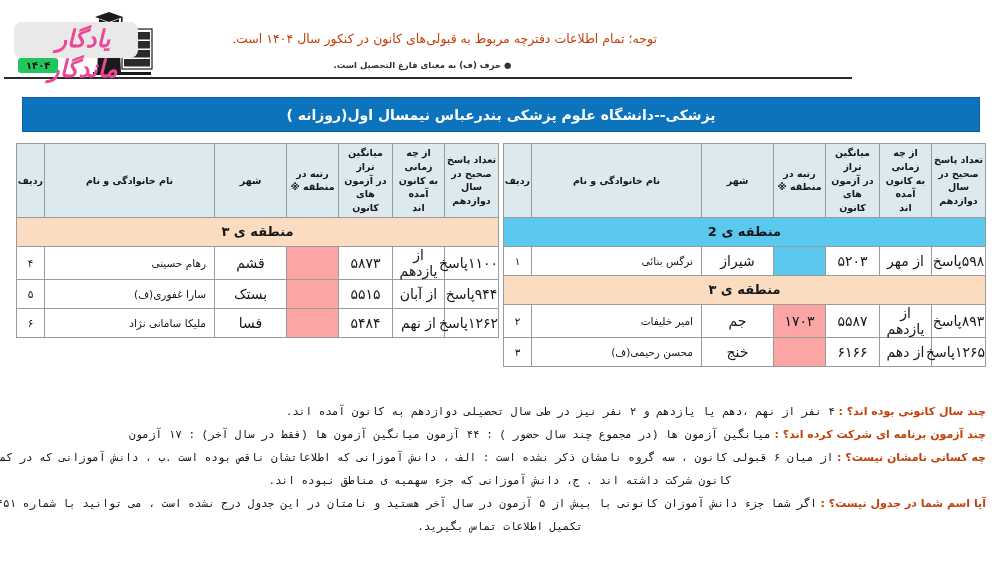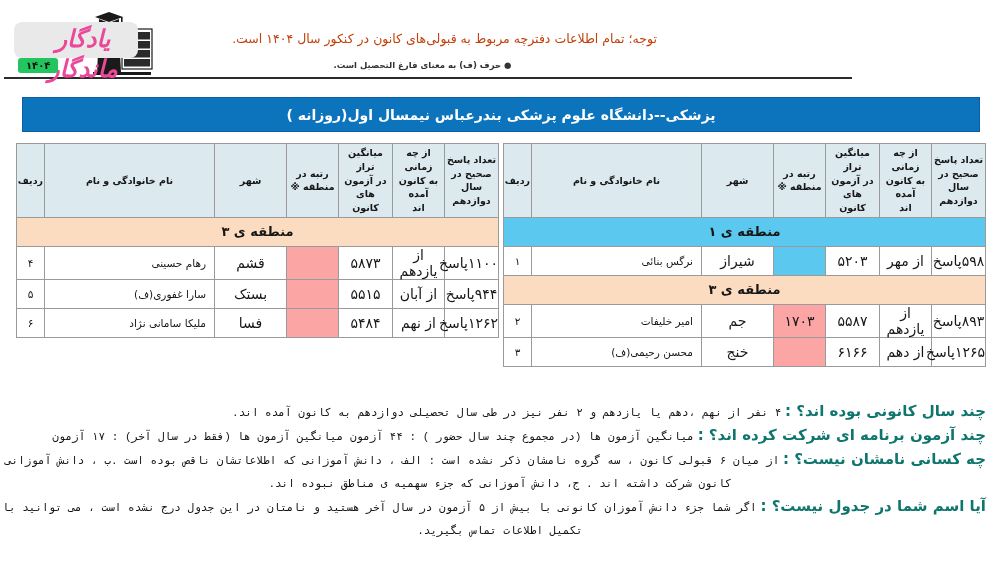--- a/index.html
+++ b/index.html
@@ -187,22 +187,22 @@
   }
   .note-line {
     font-size: 11.5px;
     line-height: 22px;
     color: #141414;
     white-space: nowrap;
   }
   .note-line.center { text-align: center; }
   .note-q {
     font-weight: bold;
-    font-size: 15px;
-    color: #0f766e;
+    font-size: 11px;
+    color: #c2410c;
   }
   .note-a { font-size: 11px; font-family: Liberation Mono, monospace; }
 </style>
 </head>
 <body>
 
 <div class="header">
 
   <div class="logo-kanoon">
     <svg width="70" height="72" viewBox="0 0 70 72" xmlns="http://www.w3.org/2000/svg">
@@ -285,21 +285,21 @@
           <div>رتبه در</div>
           <div>منطقه ※</div>
         </th>
         <th>شهر</th>
         <th>نام خانوادگی و نام</th>
         <th>ردیف</th>
       </tr>
     </thead>
     <tbody>
         <tr class="region-row region-cyan">
-          <td colspan="7">منطقه ی ۱</td>
+          <td colspan="7">منطقه ی 2</td>
         </tr>
         <tr>
           <td>۵۹۸پاسخ</td>
           <td>از مهر</td>
           <td>۵۲۰۳</td>
           <td class="cell-cyan"></td>
           <td>شیراز</td>
           <td class="name-cell">نرگس بنائی</td>
           <td class="radif-cell">۱</td>
         </tr>

